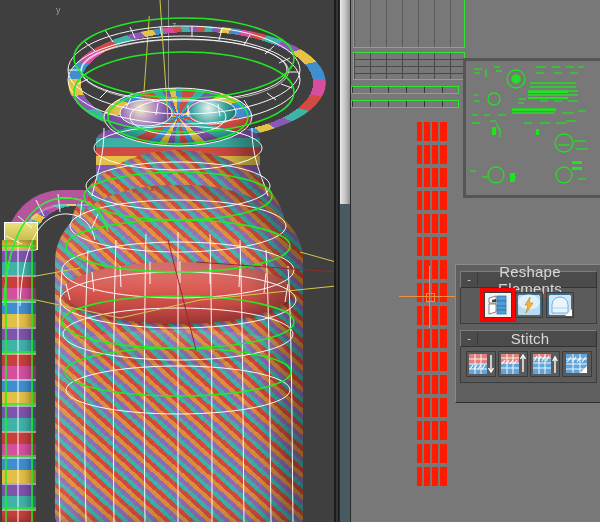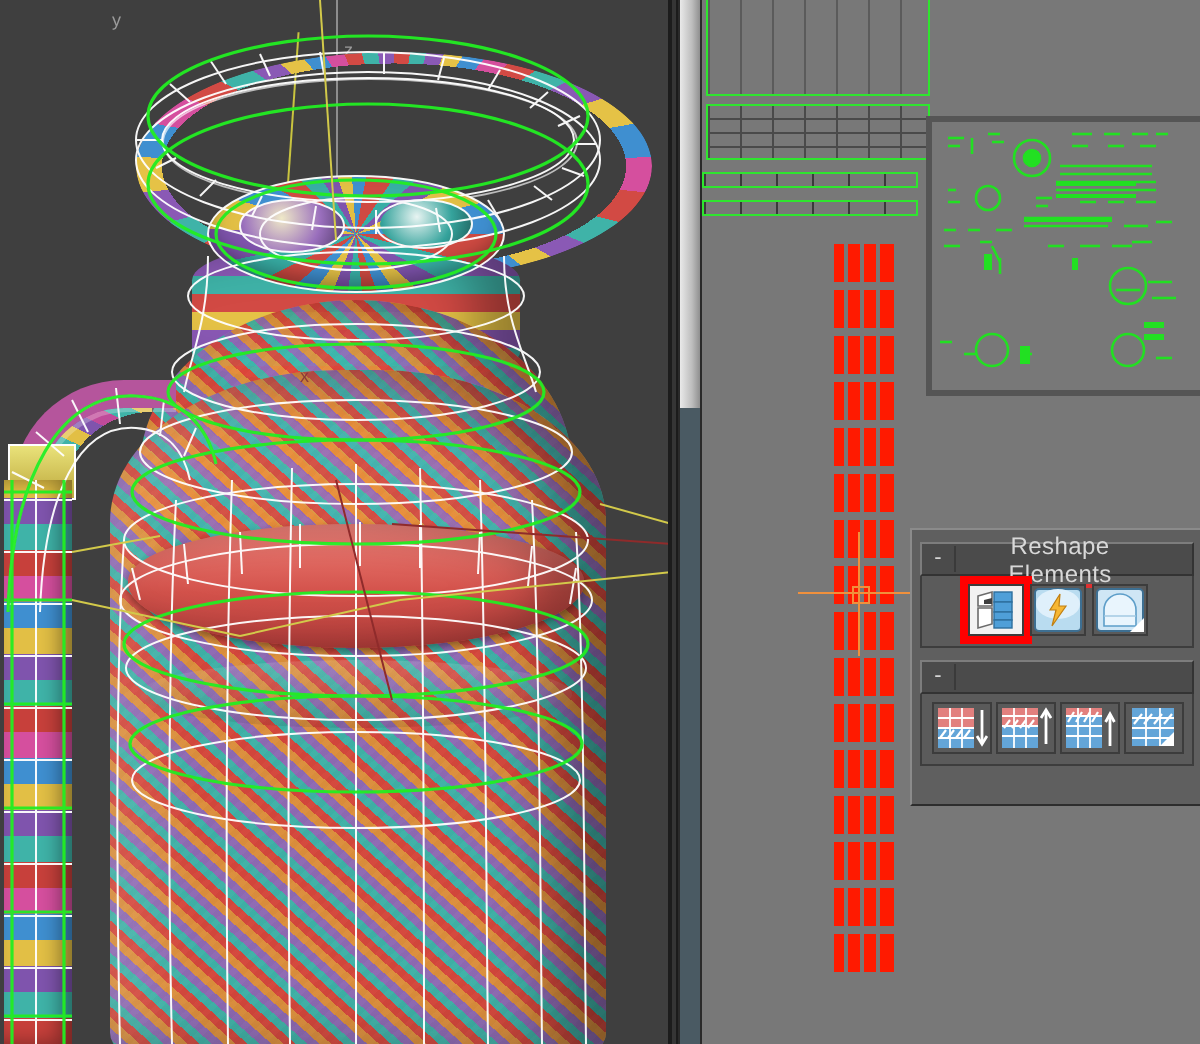--- a/index.html
+++ b/index.html
@@ -95,21 +95,21 @@
   #uvSubWin{position:absolute;left:463px;top:58px;width:134px;height:134px;background:#787878;border:3px solid #555;}
 
   
   #cmdPanel{position:absolute;left:455px;top:264px;width:145px;height:137px;background:#5f5f5f;
     border-top:1px solid #8b8b8b;border-left:1px solid #8b8b8b;border-right:1px solid #2d2d2d;border-bottom:1px solid #2d2d2d;}
   .rollout{position:relative;margin:6px 4px 0 4px;}
   .rolloutHeader{position:relative;height:15px;background:#4b4b4b;
     border-top:1px solid #7d7d7d;border-left:1px solid #7d7d7d;border-right:1px solid #333;border-bottom:1px solid #333;
     display:flex;align-items:center;}
   .rolloutMinus{width:16px;text-align:center;color:#d6d6d6;font-size:11px;line-height:13px;border-right:1px solid #3a3a3a;}
-  .rolloutTitle{flex:1;text-align:center;color:#d8d8d8;font-size:12px;letter-spacing:.2px;position:relative;padding-right:14px;}
+  .rolloutTitle{flex:1;text-align:center;color:#d8d8d8;font-size:15px;letter-spacing:.2px;position:relative;padding-right:14px;}
   .spellUnderline{position:absolute;left:26px;bottom:0px;width:44px;height:2px;
      background:repeating-linear-gradient(90deg,#e03030 0 2px,#e03030 2px 4px);}
   .rolloutBody{background:#5b5b5b;border:1px solid #3d3d3d;border-top:none;padding:4px 0 5px 0;display:flex;justify-content:center;gap:3px;}
 
   .iconBtn{width:26px;height:24px;background:#5a5a5a;border:1px solid #3c3c3c;position:relative;overflow:hidden;}
   .selOutline{outline:4px solid #ff0000;outline-offset:0px;}
 
   
   .ico-grid{position:absolute;left:3px;top:2px;width:20px;height:20px;}
 
@@ -412,20 +412,23 @@
               <path d="M4 14 L20 14" stroke="#9ec6e0" stroke-width="0.7"></path>
               <polygon points="24,22 17,22 24,15" fill="#ffffff"></polygon>
             </svg>
           </div>
         </div>
       </div>
 
       <div class="rollout">
         <div class="rolloutHeader">
           <div class="rolloutMinus">-</div>
+          <div class="rolloutTitle">
+            <span>Stitch</span>
+          </div>
         </div>
         <div class="rolloutBody" style="gap:2px;">
 
           <div class="iconBtn" style="width:28px;">
             <span class="label-hidden">Stitch Source</span>
             <svg width="26" height="22" viewBox="0 0 26 22" style="position:absolute;left:1px;top:1px;">
               <rect x="1" y="1" width="18" height="10" fill="#e2807e"></rect>
               <rect x="1" y="11" width="18" height="10" fill="#63a5d8"></rect>
               <g stroke="#ffffff" stroke-width="0.9">
                 <path d="M1 6 L19 6"></path>

